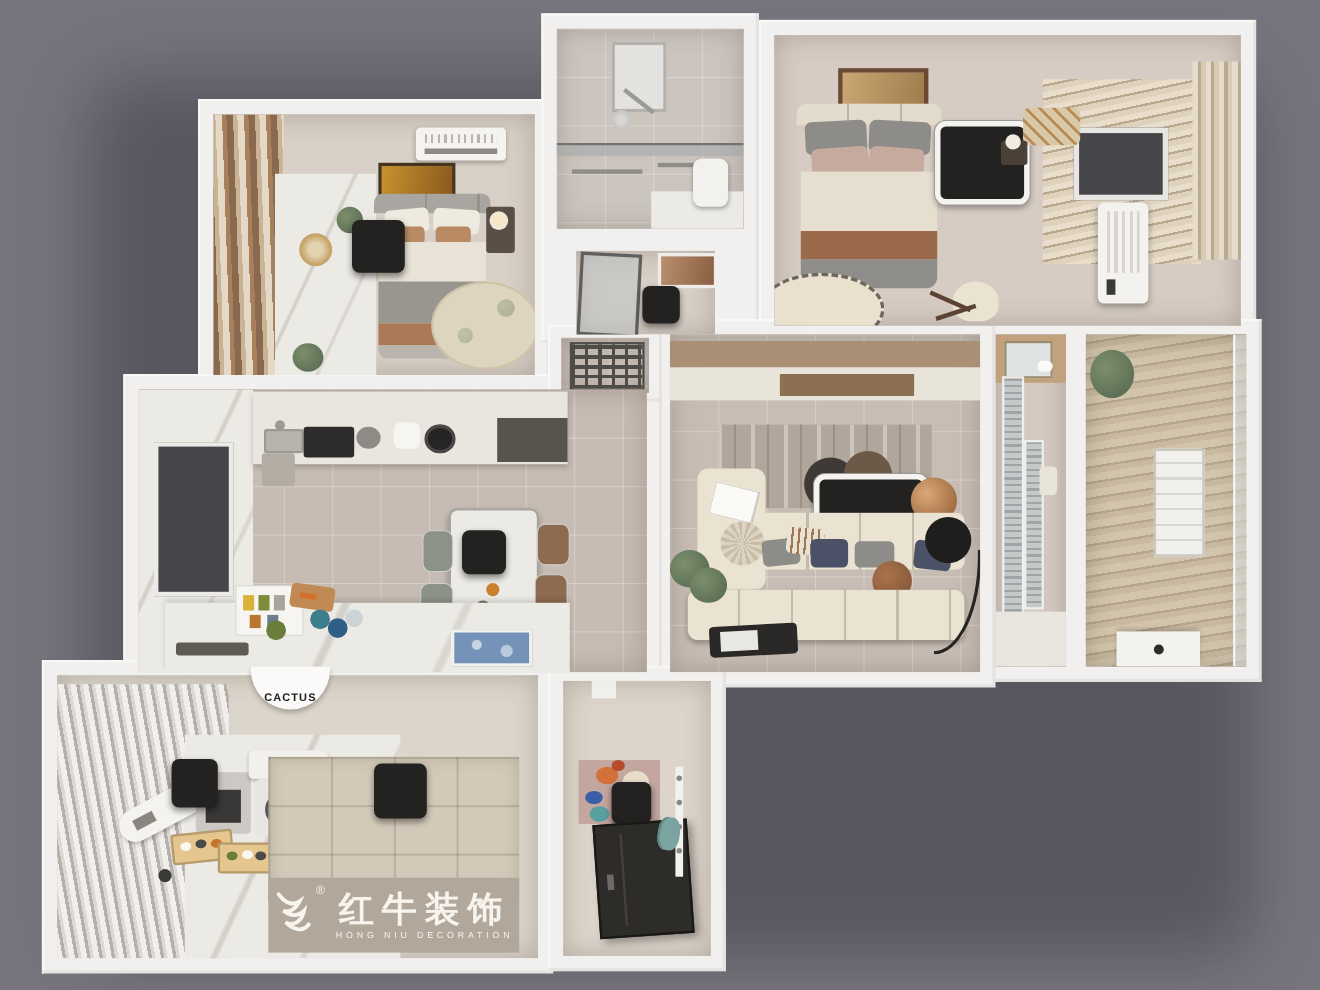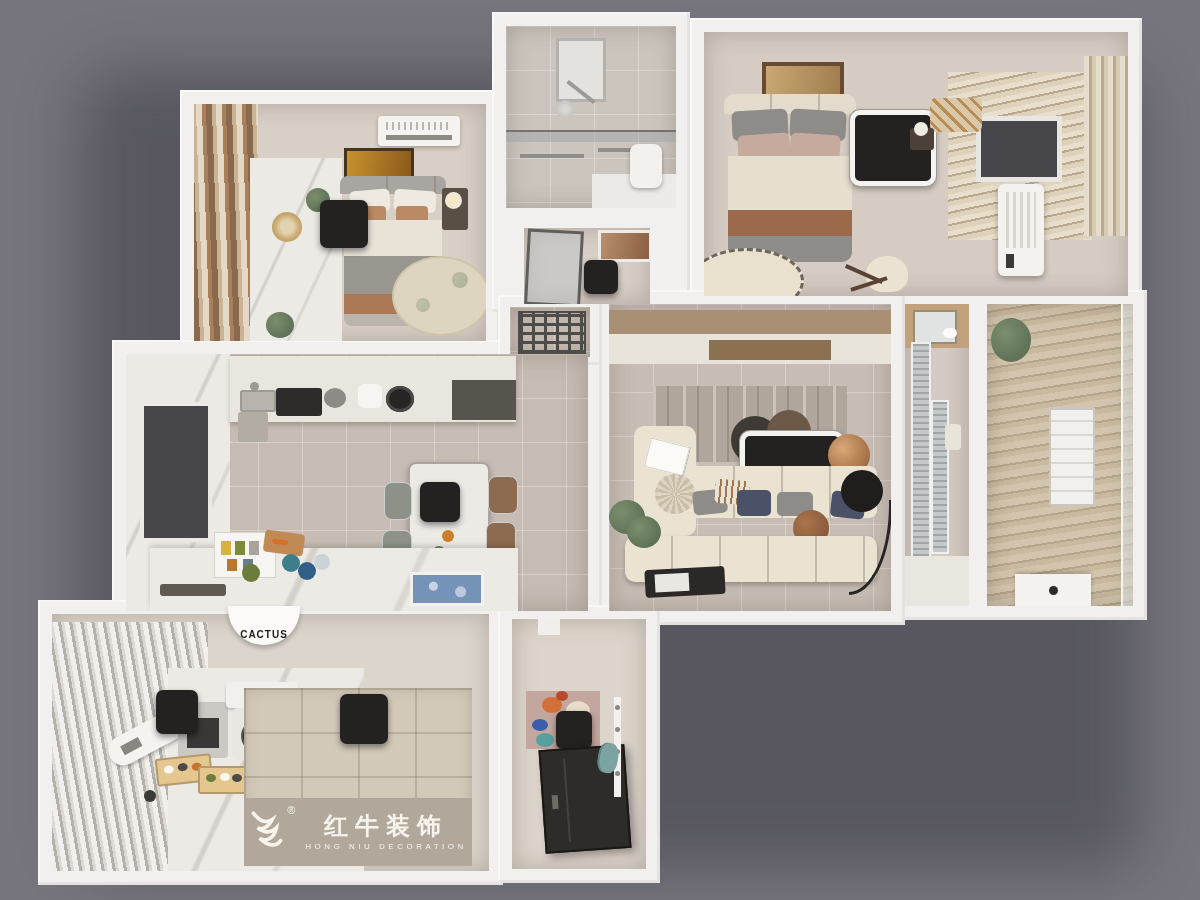--- a/index.html
+++ b/index.html
@@ -31,21 +31,21 @@
   .hblinds{background:repeating-linear-gradient(168deg,#e8decb 0 5px,#b7a88e 5px 7px,#ded2bc 7px 12px);}
   .drape{background:repeating-linear-gradient(90deg,#e5dccb 0 5px,#baa98e 5px 8px,#d8cbb4 8px 12px);}
   .glassy{background:repeating-linear-gradient(0deg,#c6c9ca 0 4px,#9fa4a6 4px 6px);border:2px solid #efefed;}
   .seams-v{background-image:repeating-linear-gradient(90deg,transparent 0 46px,rgba(120,110,95,.35) 46px 48px);}
   .lamp-arc{border:none;border-right:3px solid #262523;border-bottom:3px solid #262523;
             border-bottom-right-radius:100% 95%;background:transparent;}
   .sign-cactus{background:#fbfaf8;border-radius:0 0 42px 42px;box-shadow:0 3px 5px rgba(0,0,0,.25);
                display:flex;align-items:flex-end;justify-content:center;padding-bottom:5px;}
   .sign-cactus span{font-size:10px;font-weight:bold;letter-spacing:1px;color:#1d1c1a;}
   .logo-band{background:var(--logo-band,#b2a79b);display:flex;align-items:center;justify-content:center;gap:10px;}
-  .logo-cn{color:var(--logo-text,#f7f4ee);font-size:24px;font-weight:bold;letter-spacing:7px;line-height:1;white-space:nowrap;font-family:Liberation Serif, serif;}
+  .logo-cn{color:var(--logo-text,#f7f4ee);font-size:32px;font-weight:bold;letter-spacing:7px;line-height:1;white-space:nowrap;font-family:Liberation Serif, serif;}
   .logo-en{color:var(--logo-text,#f7f4ee);font-size:8px;letter-spacing:3.5px;margin-top:4px;white-space:nowrap;}
   .logo-reg{color:var(--logo-text,#f7f4ee);font-size:11px;vertical-align:top;}
   .plantblob{background:radial-gradient(circle at 35% 35%,#7b8f6d,var(--plant-green,#5f7257) 70%);border-radius:50%;}
 </style>
 </head>
 <body>
 
 <div class="stage">
 
   <div class="abs shadowed" style="left:80px;top:70px;width:1060px;height:800px;background:rgba(28,28,36,.33);border-radius:40px;"></div>

